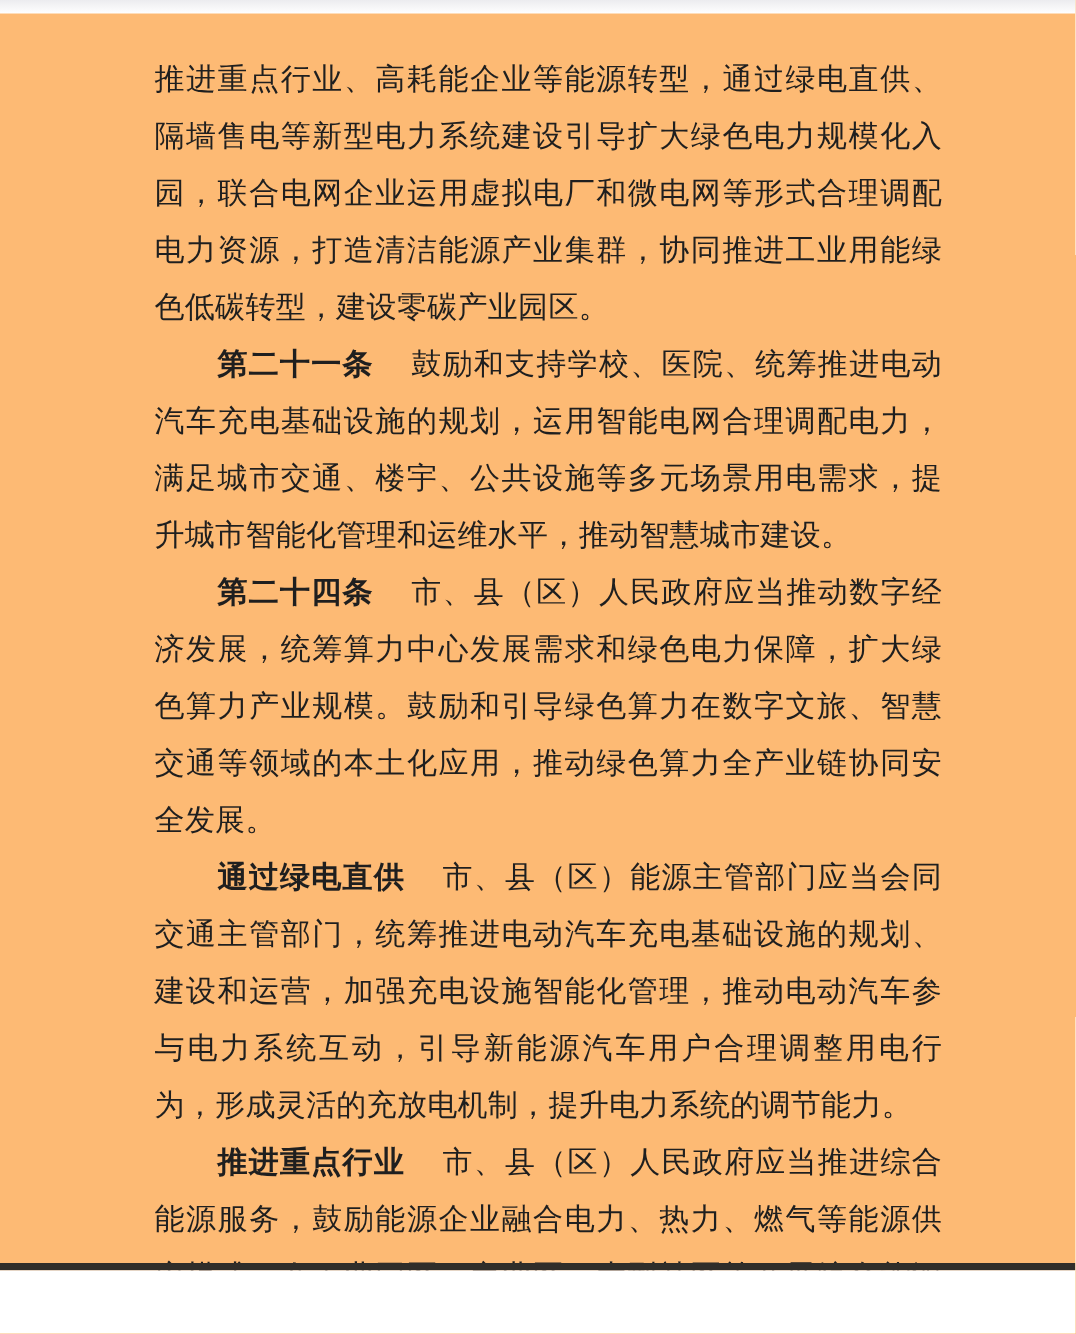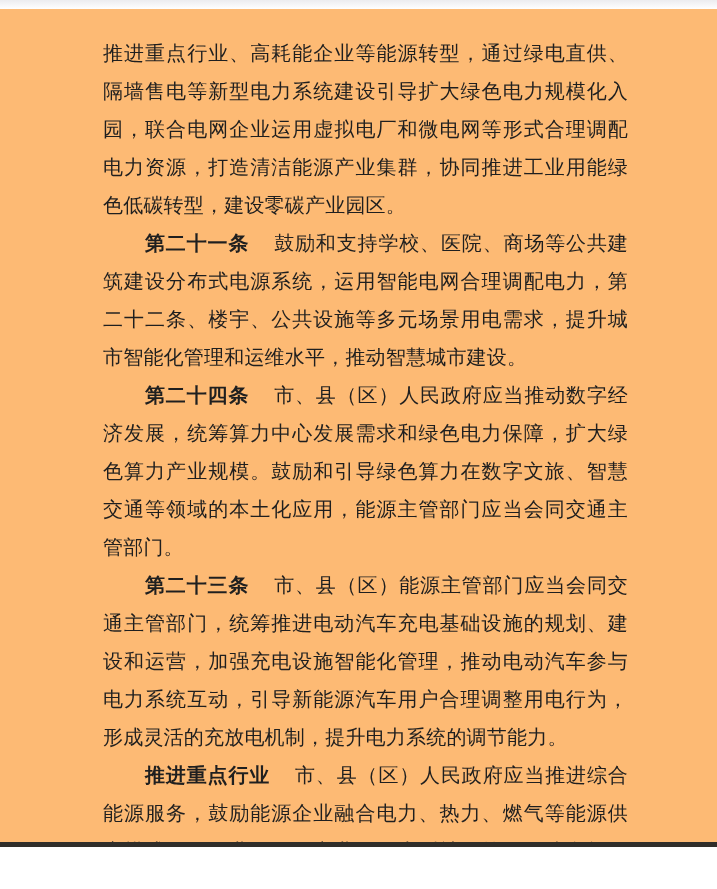--- a/index.html
+++ b/index.html
@@ -63,30 +63,30 @@
   <div class="top-shade"></div>
 
   <div class="content">
 
     <p class="para">
       <span>推进重点行业、高耗能企业等能源转型，通过绿电直供、隔墙售电等新型电力系统建设引导扩大绿色电力规模化入园，联合电网企业运用虚拟电厂和微电网等形式合理调配电力资源，打造清洁能源产业集群，协同推进工业用能绿色低碳转型，建设零碳产业园区。</span>
     </p>
 
     <p class="para indent">
       <span class="article-label">第二十一条</span>
-      <span>鼓励和支持学校、医院、商场等公共建筑建设分布式电源系统，运用智能电网合理调配电力，第二十二条、楼宇、公共设施等多元场景用电需求，提升城市智能化管理和运维水平，推动智慧城市建设。</span>
+      <span>鼓励和支持学校、医院、统筹推进电动汽车充电基础设施的规划，运用智能电网合理调配电力，满足城市交通、楼宇、公共设施等多元场景用电需求，提升城市智能化管理和运维水平，推动智慧城市建设。</span>
     </p>
 
     <p class="para indent">
       <span class="article-label">第二十四条</span>
-      <span>市、县（区）人民政府应当推动数字经济发展，统筹算力中心发展需求和绿色电力保障，扩大绿色算力产业规模。鼓励和引导绿色算力在数字文旅、智慧交通等领域的本土化应用，能源主管部门应当会同交通主管部门。</span>
+      <span>市、县（区）人民政府应当推动数字经济发展，统筹算力中心发展需求和绿色电力保障，扩大绿色算力产业规模。鼓励和引导绿色算力在数字文旅、智慧交通等领域的本土化应用，推动绿色算力全产业链协同安全发展。</span>
     </p>
 
     <p class="para indent">
-      <span class="article-label">第二十三条</span>
+      <span class="article-label">通过绿电直供</span>
       <span>市、县（区）能源主管部门应当会同交通主管部门，统筹推进电动汽车充电基础设施的规划、建设和运营，加强充电设施智能化管理，推动电动汽车参与电力系统互动，引导新能源汽车用户合理调整用电行为，形成灵活的充放电机制，提升电力系统的调节能力。</span>
     </p>
 
     <p class="para indent">
       <span class="article-label">推进重点行业</span>
       <span>市、县（区）人民政府应当推进综合能源服务，鼓励能源企业融合电力、热力、燃气等能源供应模式，在工业园区、商业区、大型社区等开展综合能源服务示范项目，实现能源梯级利用。</span>
     </p>
 
   </div>
 

